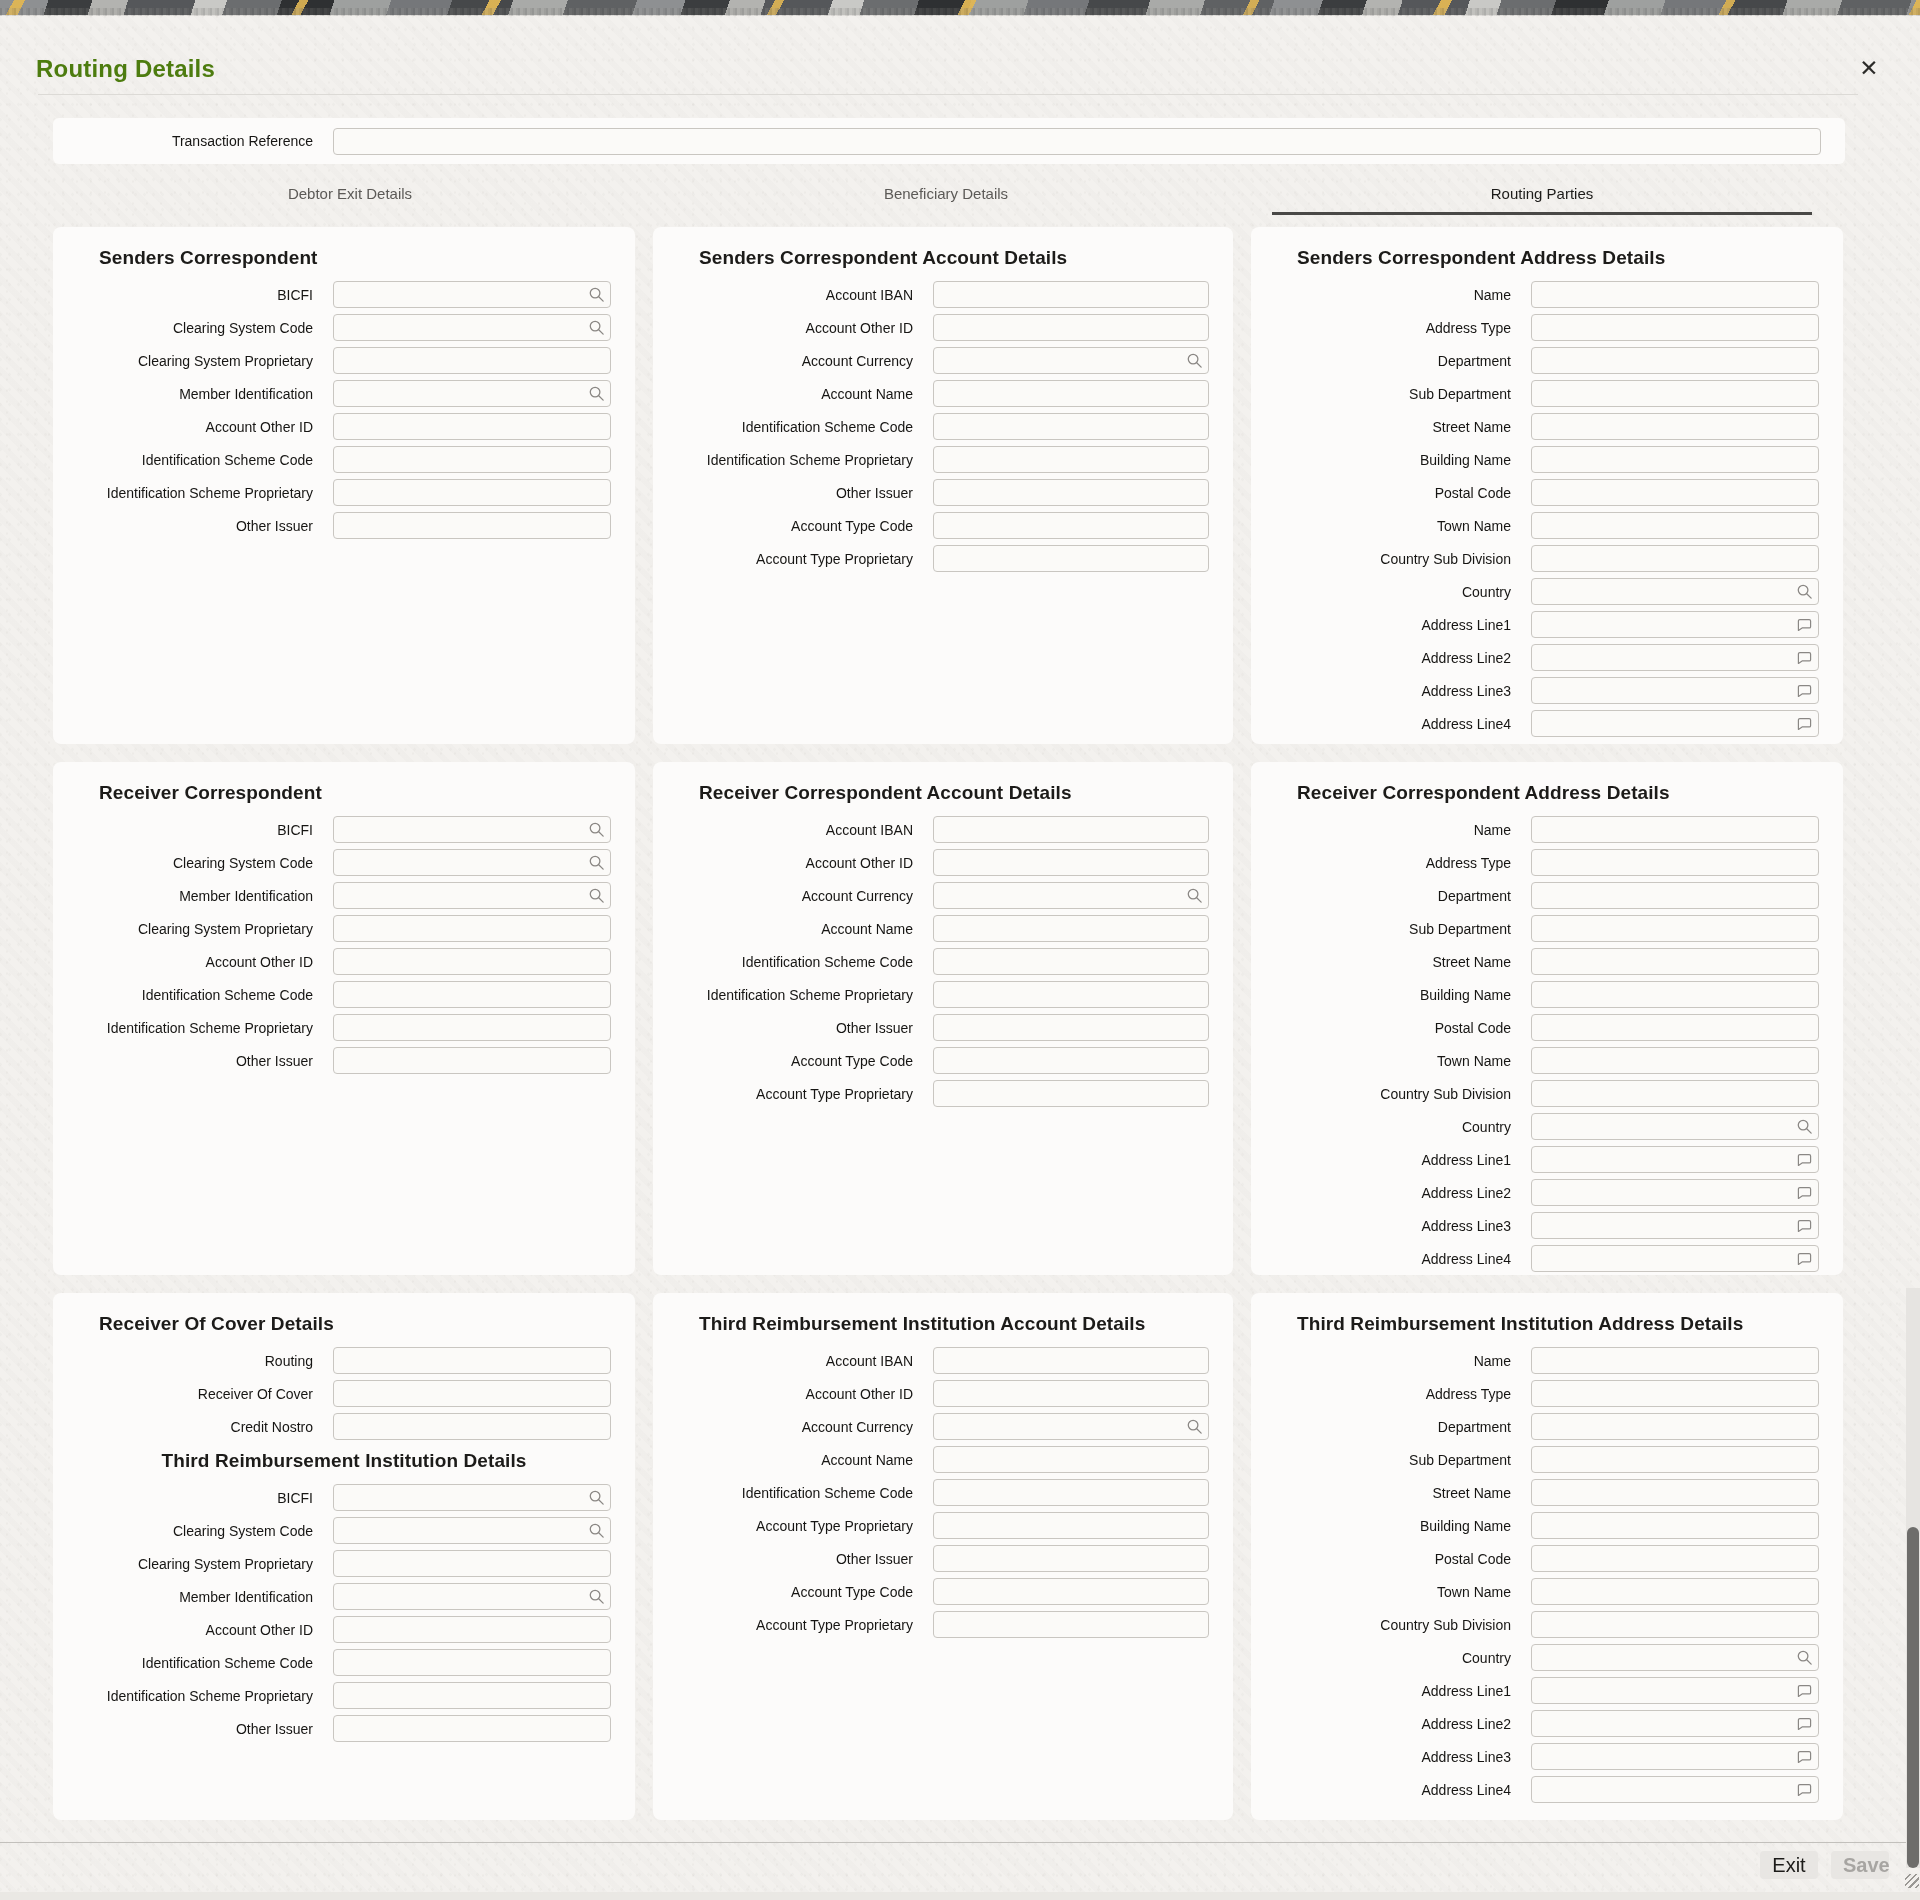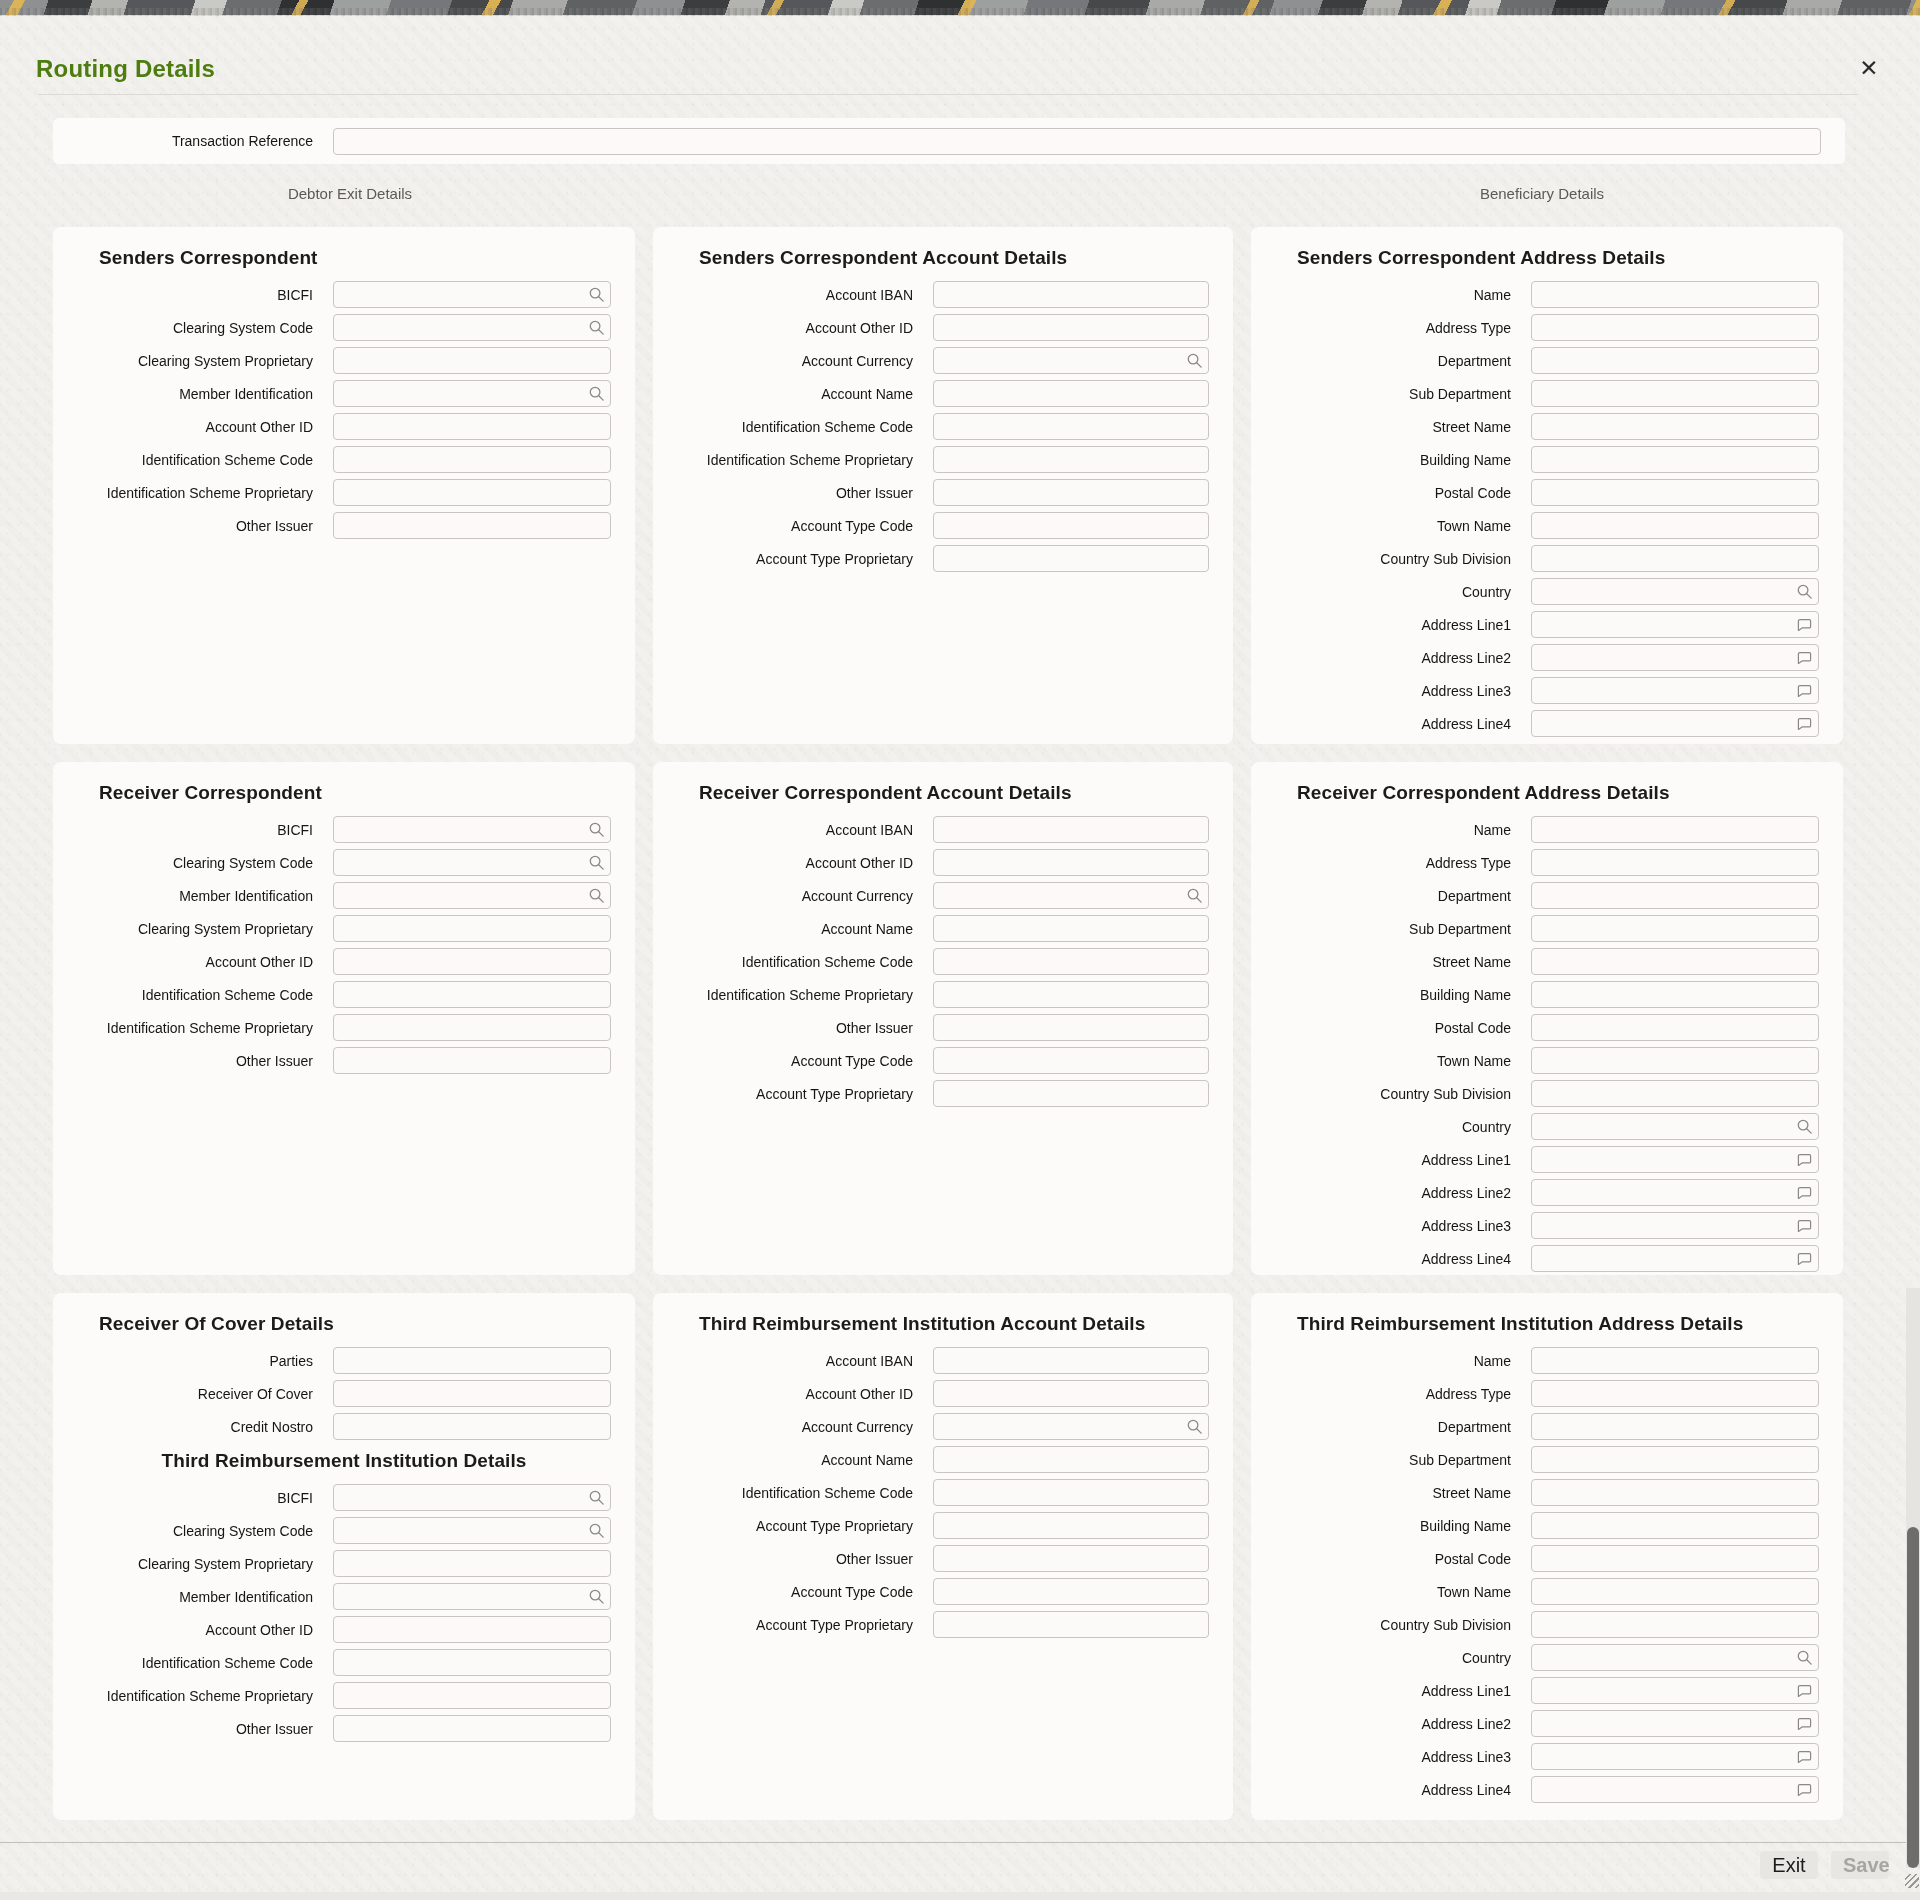--- a/index.html
+++ b/index.html
@@ -84,20 +84,21 @@
 <div class="txn-panel">
   <span class="flabel">Transaction Reference</span>
   <span class="fctrl">
     <input class="tbox" type="text" value="" style="">
   </span>
 </div>
 
 <nav class="tabs">
   <div class="tab">Debtor Exit Details</div>
   <div class="tab">Beneficiary Details</div>
+  <div class="tab active">Routing Parties</div>
 </nav>
 
 <div class="cards" id="cards-grid">
     <section class="card">
       <h3 class="card-title">Senders Correspondent</h3>
       <div class="frow">
         <span class="flabel">BICFI</span>
         <span class="fctrl"><input class="tbox" type="text" style=""><span class="ficon">
             <svg viewBox="0 0 24 24">
               <circle cx="10" cy="10" r="6.8" fill="none" stroke="currentColor" stroke-width="1.8"></circle>
@@ -438,21 +439,21 @@
         <span class="fctrl"><input class="tbox" type="text" style=""><span class="ficon">
             <svg viewBox="0 0 24 24">
               <path d="M3.4 20.4 V7 a1.9 1.9 0 0 1 1.9-1.9 h13.4 a1.9 1.9 0 0 1 1.9 1.9 v8 a1.9 1.9 0 0 1-1.9 1.9 H8.6 Z" fill="none" stroke="currentColor" stroke-width="1.7" stroke-linejoin="round"></path>
             </svg>
           </span></span>
       </div>
     </section>
     <section class="card">
       <h3 class="card-title">Receiver Of Cover Details</h3>
       <div class="frow">
-        <span class="flabel">Parties</span>
+        <span class="flabel">Routing</span>
         <span class="fctrl"><input class="tbox" type="text" style=""></span>
       </div>
       <div class="frow">
         <span class="flabel">Receiver Of Cover</span>
         <span class="fctrl"><input class="tbox" type="text" style=""></span>
       </div>
       <div class="frow">
         <span class="flabel">Credit Nostro</span>
         <span class="fctrl"><input class="tbox" type="text" style=""></span>
       </div>

